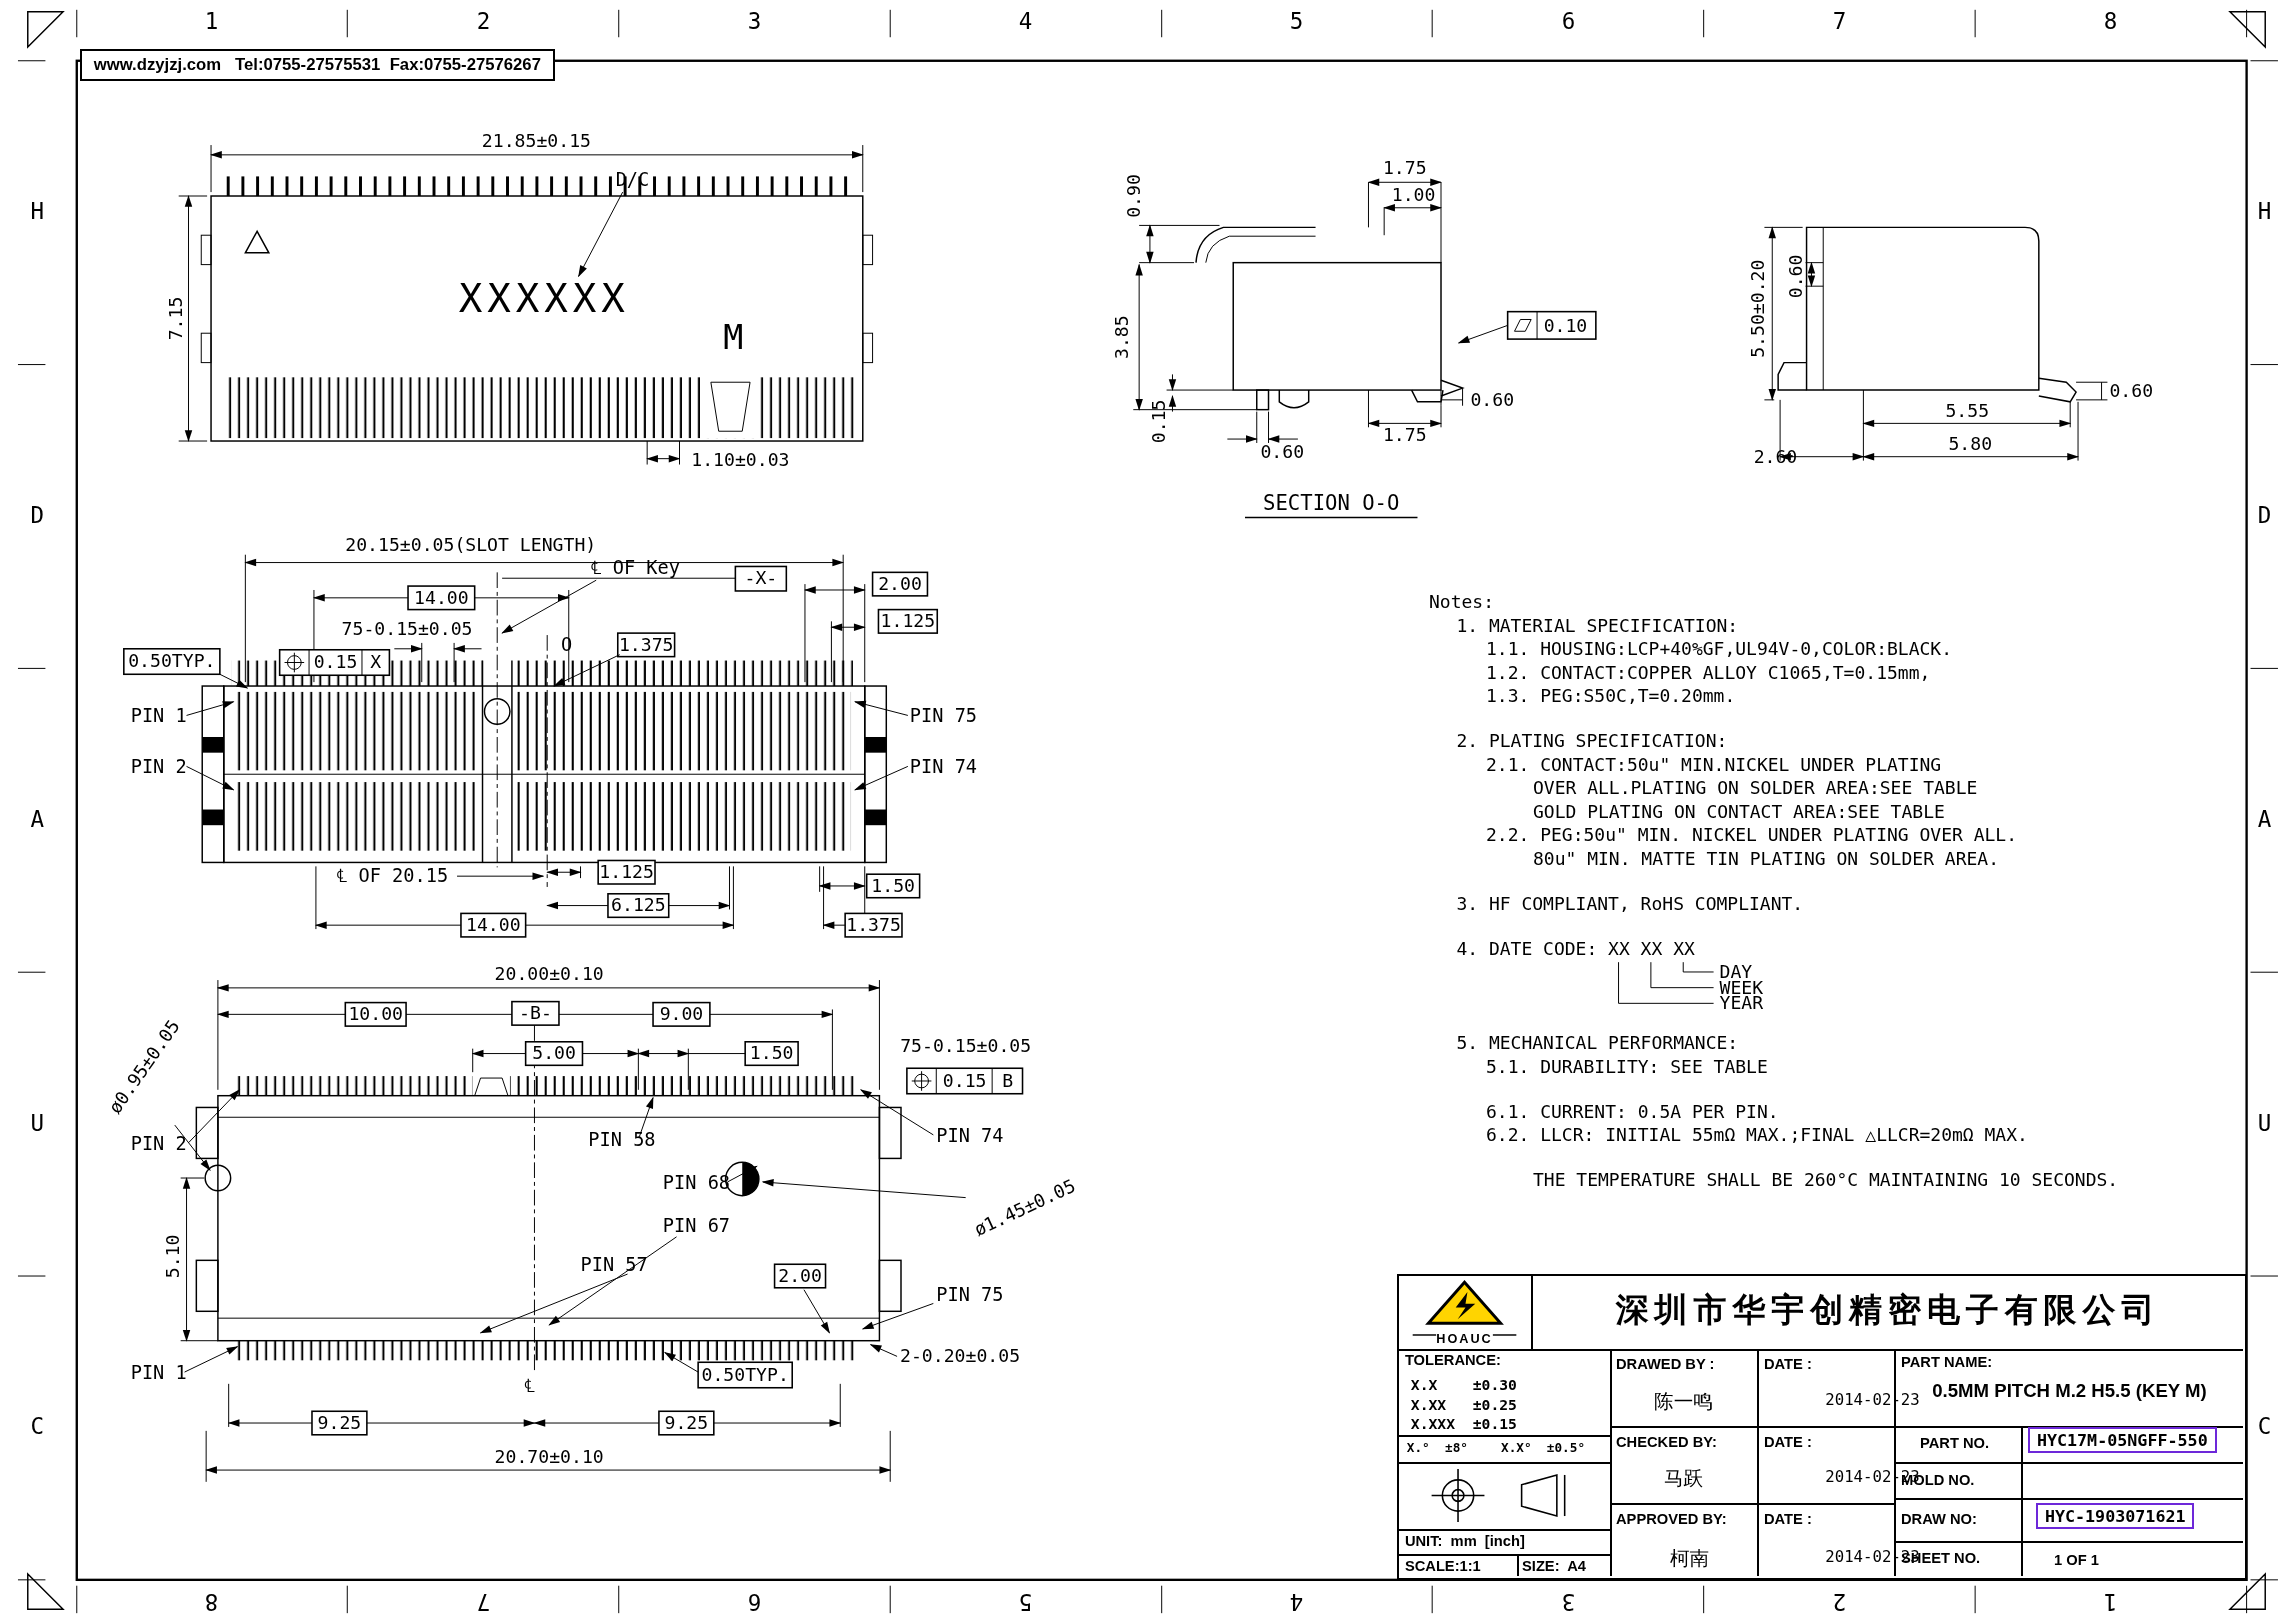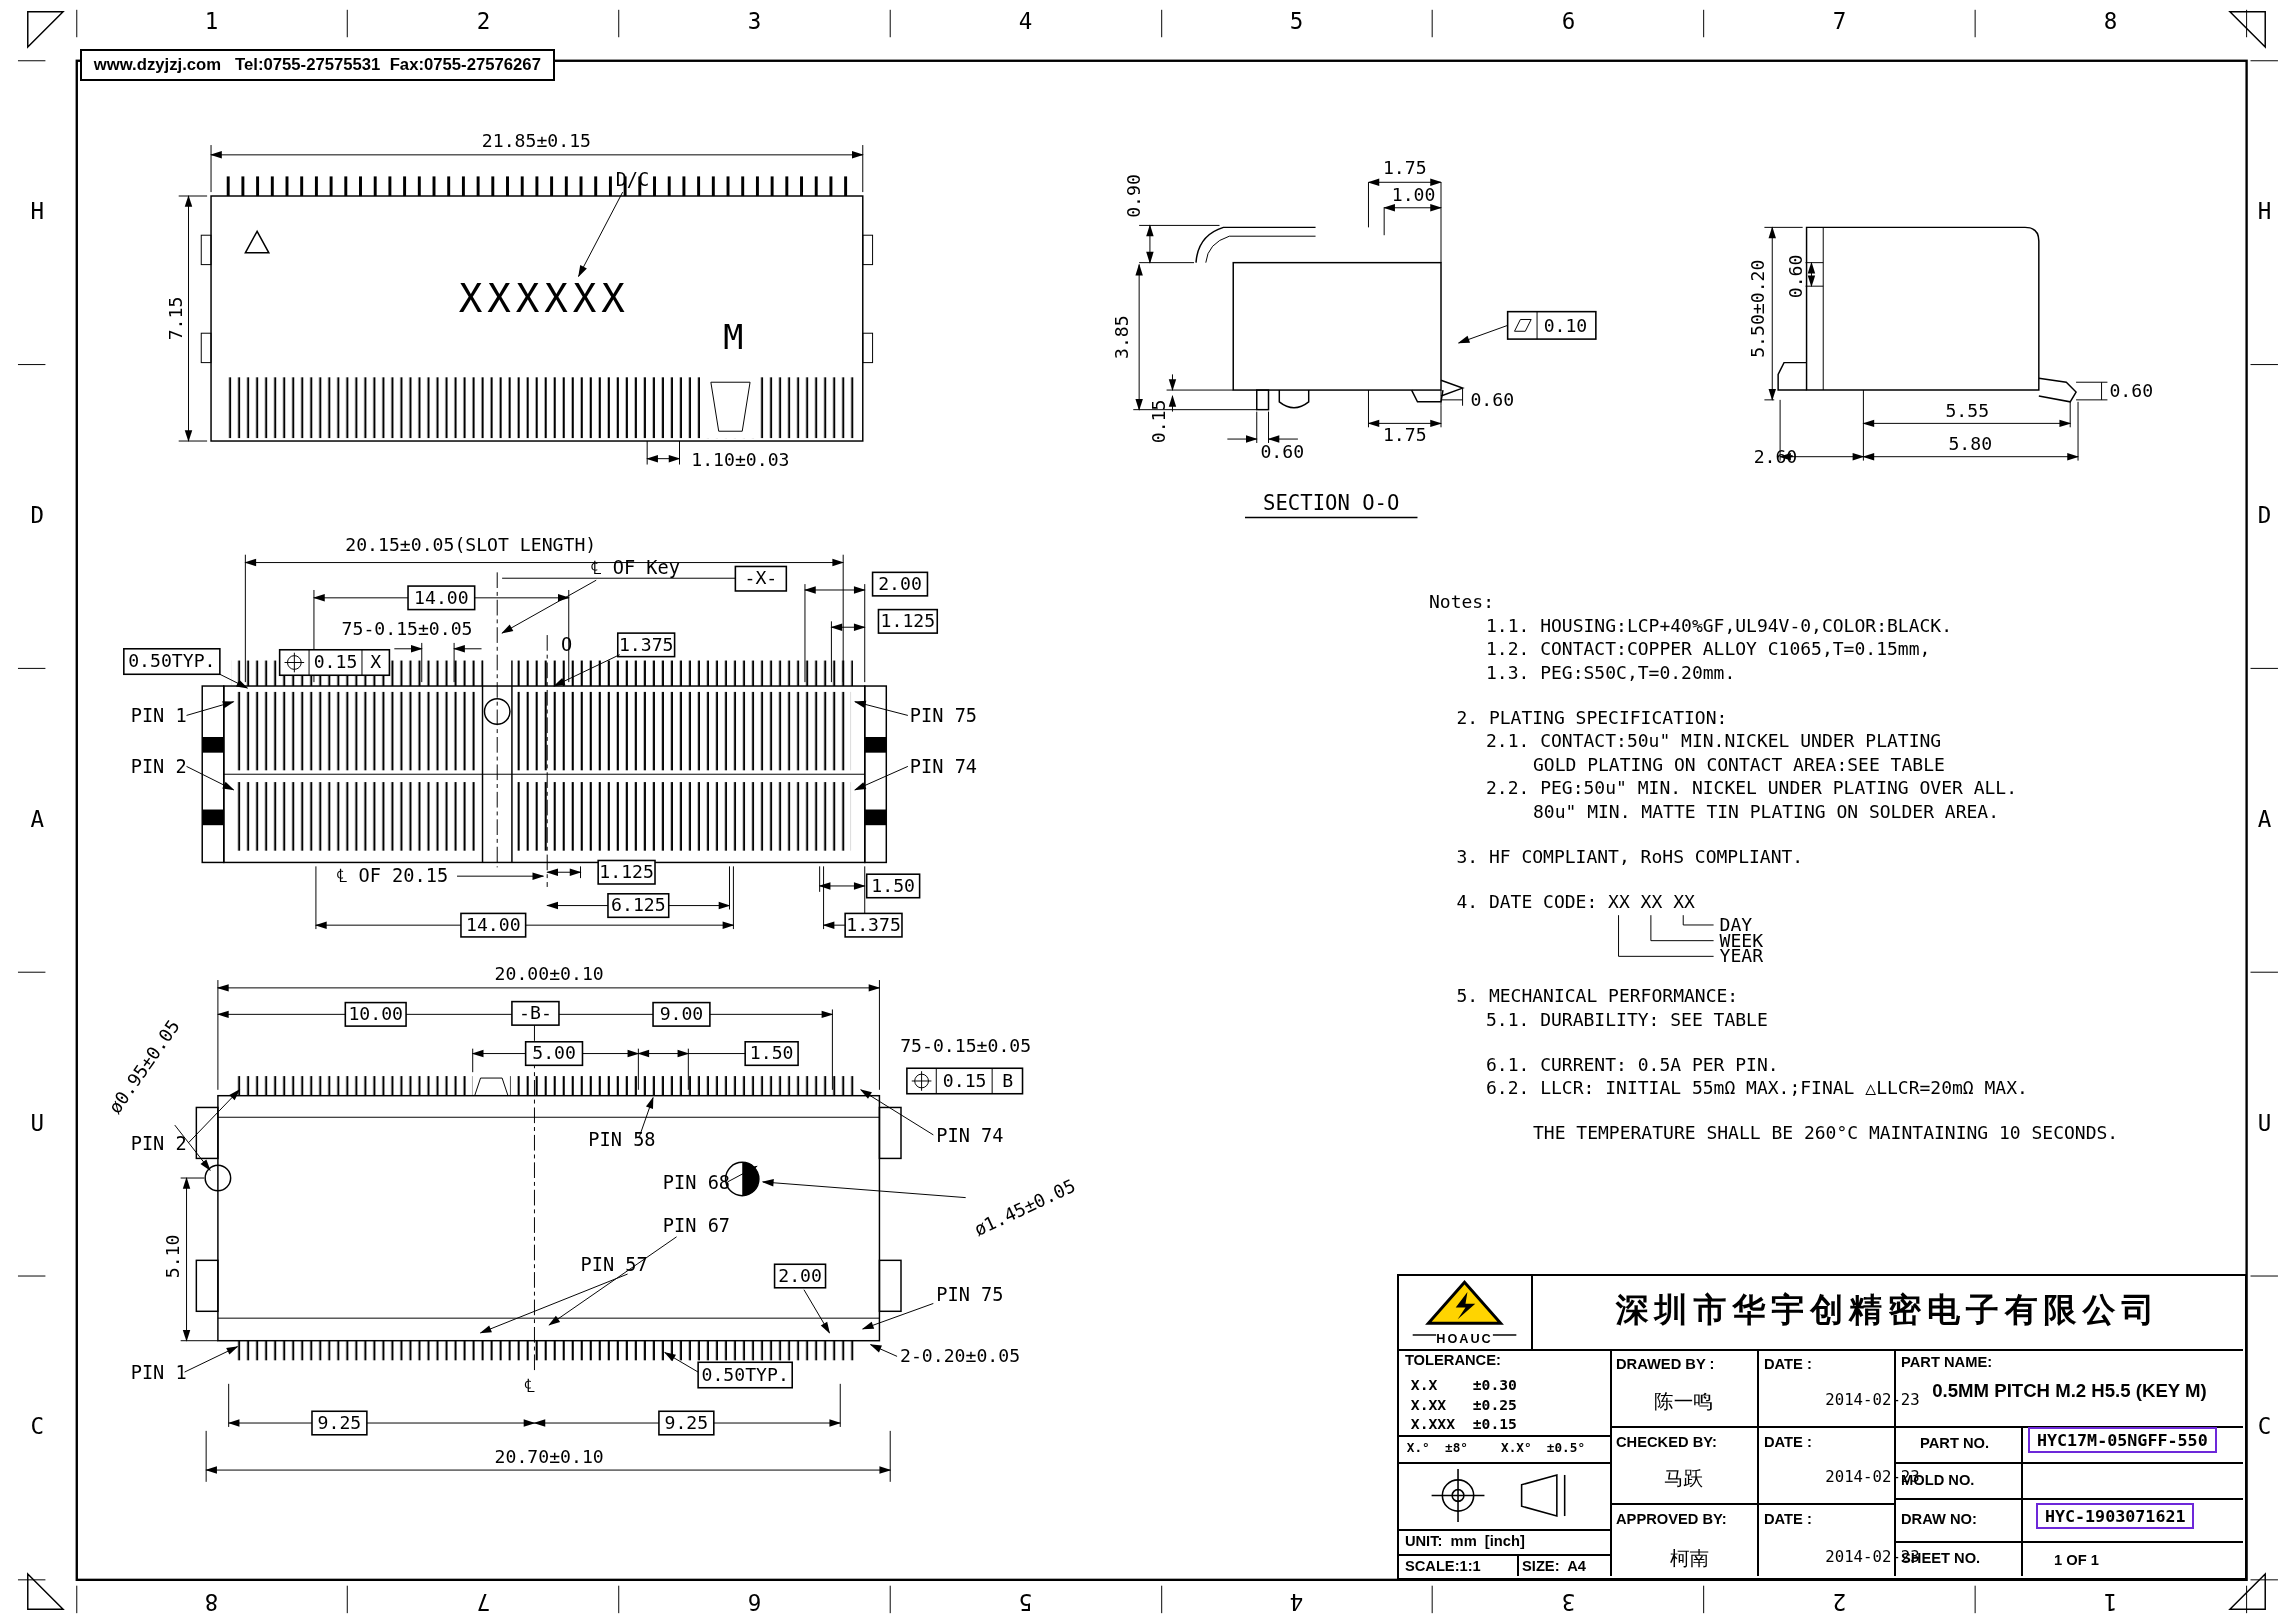--- a/index.html
+++ b/index.html
@@ -472,26 +472,28 @@
       <line x1="908" y1="1460" x2="908" y2="1512" class="d"></line>
       <line x1="210" y1="1500" x2="908" y2="1500" class="d" marker-start="url(#ar)" marker-end="url(#ar)"></line>
       <text class="t" x="560" y="1493" text-anchor="middle">20.70±0.10</text>
     </g>
   </svg>
 
   <div class="hdr">www.dzyjzj.com   Tel:0755-27575531  Fax:0755-27576267</div>
 
   <div class="notes">
     <div>Notes:</div>
+    <div class="l1">1. MATERIAL SPECIFICATION:</div>
     <div class="l2">1.1. HOUSING:LCP+40%GF,UL94V-0,COLOR:BLACK.</div>
     <div class="l2">1.2. CONTACT:COPPER ALLOY C1065,T=0.15mm,</div>
     <div class="l2">1.3. PEG:S50C,T=0.20mm.</div>
     <div class="gap"></div>
     <div class="l1">2. PLATING SPECIFICATION:</div>
     <div class="l2">2.1. CONTACT:50u" MIN.NICKEL UNDER PLATING</div>
+    <div class="l3">OVER ALL.PLATING ON SOLDER AREA:SEE TABLE</div>
     <div class="l3">GOLD PLATING ON CONTACT AREA:SEE TABLE</div>
     <div class="l2">2.2. PEG:50u" MIN. NICKEL UNDER PLATING OVER ALL.</div>
     <div class="l3">80u" MIN. MATTE TIN PLATING ON SOLDER AREA.</div>
     <div class="gap"></div>
     <div class="l1">3. HF COMPLIANT, RoHS COMPLIANT.</div>
     <div class="gap"></div>
     <div class="l1">4. DATE CODE: XX XX XX</div>
     <svg width="294" height="71" style="margin-left:167px;display:block;font-size:18.5px" viewBox="0 0 300 72">
       <g class="d">
         <path d="M89,2 L89,12 L120,12" fill="none"></path>

